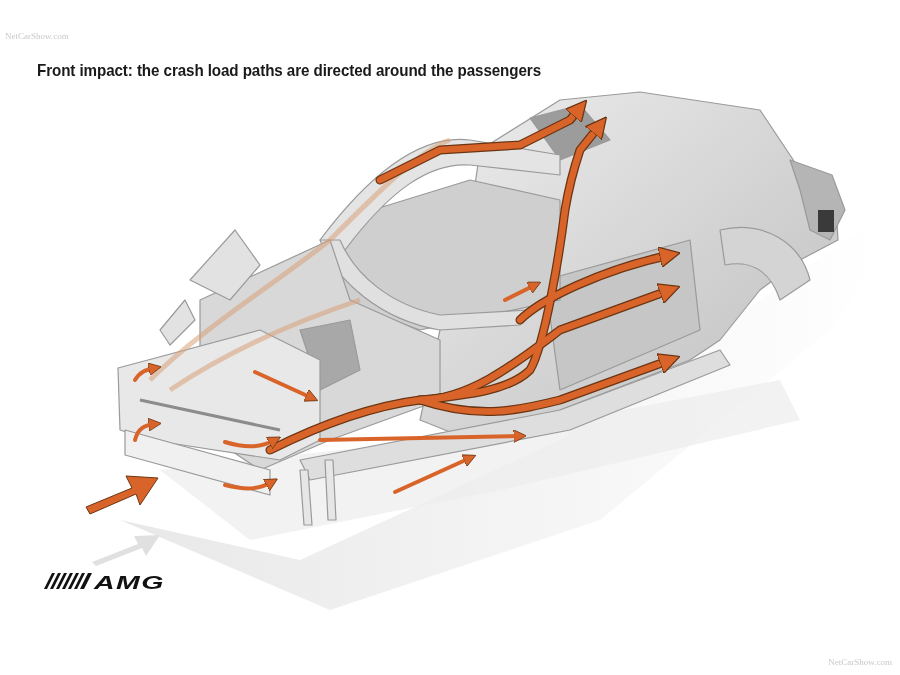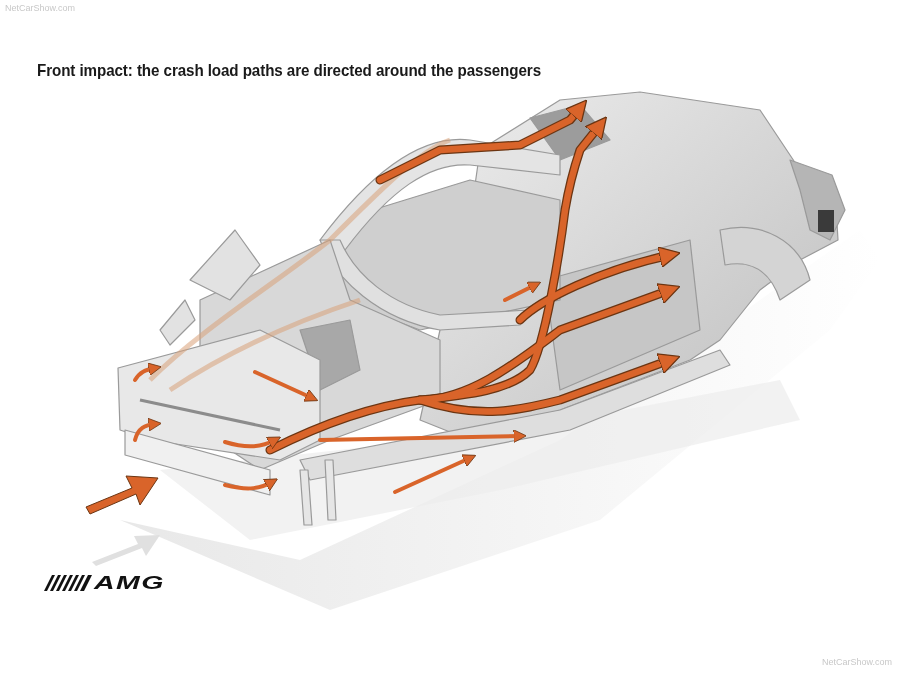--- a/index.html
+++ b/index.html
@@ -1,22 +1,22 @@
 <!DOCTYPE html>
 <html><head>
   <meta charset="utf-8">
   <style>
     html, body { margin: 0; padding: 0; }
     body { width: 900px; height: 675px; background: #ffffff; position: relative; overflow: hidden; font-family: "Liberation Sans", sans-serif; }
-    .watermark { position: absolute; font-family: Liberation Sans, sans-serif; font-size: 9px; color: #c8c8c8; }
+    .watermark { position: absolute; font-family: Liberation Serif, serif; font-size: 9px; color: #c8c8c8; margin-top: 28px; }
     .wm-top { left: 5px; top: 3px; }
     .wm-bottom { right: 8px; bottom: 8px; }
     .title { position: absolute; left: 37px; top: 61px; font-family: "Liberation Sans", sans-serif; font-size: 16.5px; font-weight: bold; color: #1a1a1a; letter-spacing: -0.1px; transform: scaleX(0.92); transform-origin: left top; white-space: nowrap; }
     .illustration { position: absolute; left: 0; top: 0; width: 900px; height: 675px; }
-    .logo { position: absolute; left: 44px; top: 573px; height: 20px; display: flex; align-items: center; }
+    .logo { position: absolute; left: 44px; top: 573px; height: 20px; display: flex; align-items: flex-start; }
     .logo-stripes { display: inline-block; }
     .logo-text { font-family: "Liberation Sans", sans-serif; font-style: italic; font-weight: bold; font-size: 19px; color: #111; letter-spacing: 1px; transform: scaleX(1.5); transform-origin: left center; margin-left: 2px; line-height: 20px; }
   </style>
 </head>
 <body>
 
 <div class="watermark wm-top">NetCarShow.com</div>
 
 <div class="title">Front impact: the crash load paths are directed around the passengers</div>
 

